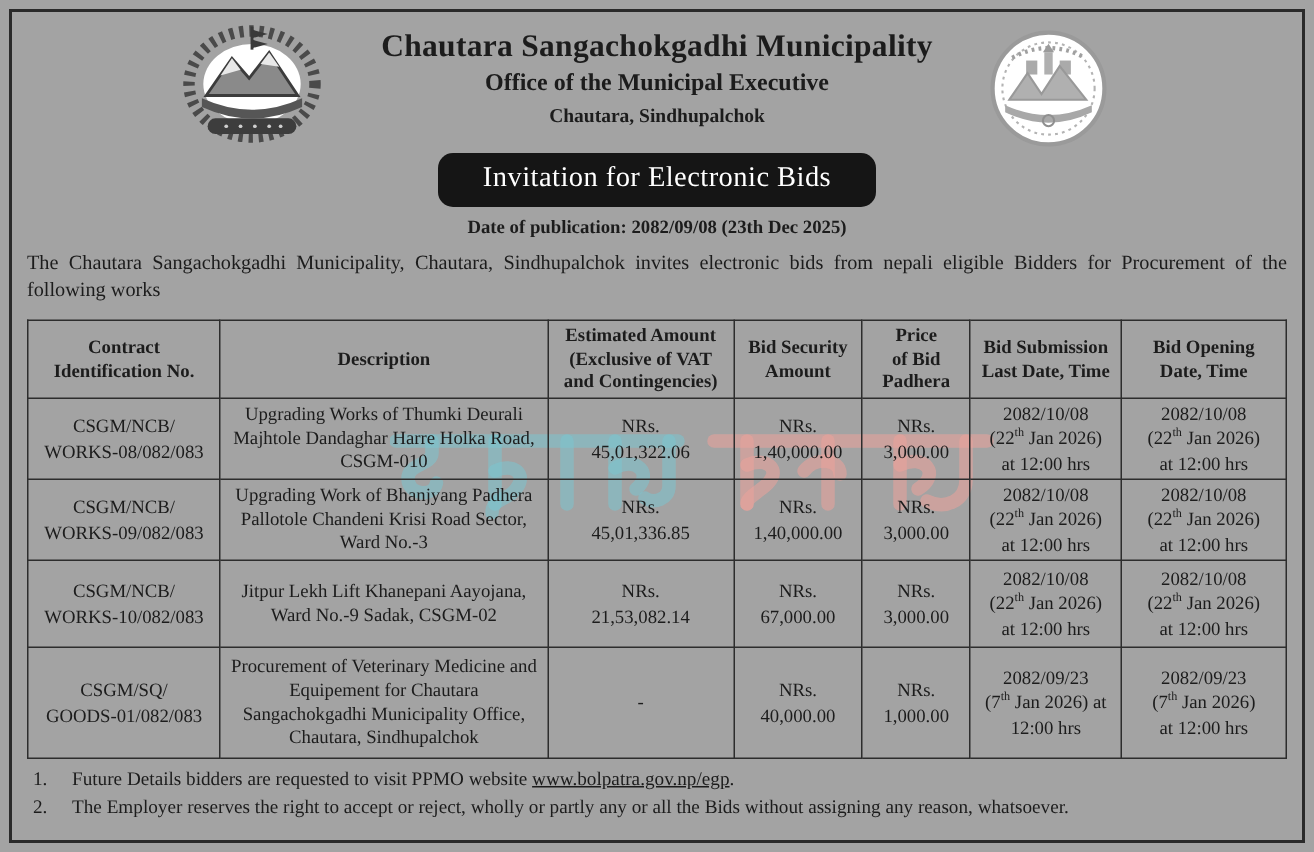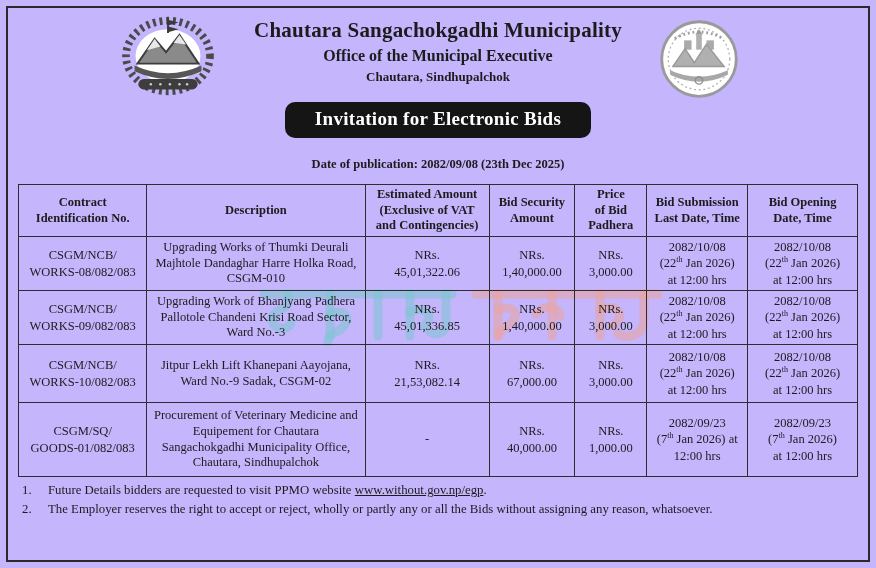--- a/index.html
+++ b/index.html
@@ -1,39 +1,39 @@
 <!DOCTYPE html>
 <html><head>
 <meta charset="utf-8">
 <style>
   html,body {margin:0; padding:0; background:#e8e8e8;}
   .page {
-    width:876px; height:568px; position:relative; background:#c4b5fd;
+    width:876px; height:568px; position:relative; background:#a3a3a3;
     font-family:"Liberation Serif", serif; color:#1c1c1c; overflow:hidden;
     margin:0 auto;
   }
   .frame {
     position:absolute; inset:6px; border:2px solid #2a2a2a;
     padding:2px 10px; box-sizing:border-box; overflow:hidden; background:transparent;
   }
   
   .hdr {position:relative; height:86px; margin-top:2px;}
   .hdr-center {text-align:center; padding-top:6px;}
   .t1 {font-size:21px; font-weight:bold; letter-spacing:.2px;}
   .t2 {font-size:16px; font-weight:bold; margin-top:4px;}
   .t3 {font-size:13px; font-weight:bold; margin-top:4px;}
   .logo-left  {position:absolute; left:104px; top:2px;}
   .logo-right {position:absolute; right:118px; top:6px;}
   
   .banner-row {text-align:center; margin-top:4px;}
   .banner {
-    display:inline-block; background:#151515; color:#ffffff; font-weight:bold;
+    display:inline-block; background:#151515; color:#ffffff; font-weight:normal;
     font-size:19px; padding:6px 30px 8px; border-radius:10px; letter-spacing:.3px;
   }
-  .pubdate {text-align:center; font-weight:bold; font-size:12.5px; margin-top:19px;}
+  .pubdate {text-align:center; font-weight:bold; font-size:12.5px; margin-top:6px;}
   .intro {font-size:13.5px; text-align:justify; margin-top:7px; line-height:1.3;}
   
   table.bids {
     width:100%; border-collapse:collapse; margin-top:12px; table-layout:fixed;
     position:relative; z-index:1; background:transparent;
   }
   .bids th, .bids td {
     border:1.6px solid #2d2d2d; font-size:12.5px; padding:2px 4px;
     vertical-align:middle; background:transparent; overflow:hidden;
   }
@@ -129,20 +129,21 @@
         </svg>
       </div>
     </div>
 
     <div class="banner-row">
       <span class="banner">Invitation for Electronic Bids</span>
     </div>
 
     <div class="pubdate">Date of publication: 2082/09/08 (23th Dec 2025)</div>
 
+    <div class="intro">The Chautara Sangachokgadhi Municipality, Chautara, Sindhupalchok invites electronic bids from nepali eligible Bidders for Procurement of the following works</div>
 
     <table class="bids">
       <colgroup>
         <col style="width:15.3%">
           <col style="width:26%">
           <col style="width:14.8%">
         <col style="width:10.2%">
           <col style="width:8.6%">
           <col style="width:12%">
           <col style="width:13.1%">
@@ -233,21 +234,21 @@
             <td class="cell-pre">2082/09/23
 (7<sup>th</sup> Jan 2026)
 at 12:00 hrs</td>
           </tr>
         </tbody>
     </table>
 
     <div class="notes">
       <div class="note">
         <span class="note-num">1.</span>
-        <span class="note-text"><span>Future Details bidders are requested  to visit PPMO website  </span><a href="#" class="doc-link">www.without.gov.np/egp</a><span>.</span></span>
+        <span class="note-text"><span>Future Details bidders are requested  to visit PPMO website  </span><a href="#" class="doc-link">www.bolpatra.gov.np/egp</a><span>.</span></span>
       </div>
       <div class="note">
         <span class="note-num">2.</span>
         <span class="note-text">The Employer  reserves the right to accept or reject, wholly or partly any or all the Bids without assigning any reason, whatsoever.</span>
       </div>
     </div>
 
 
   </div>
 </div>

